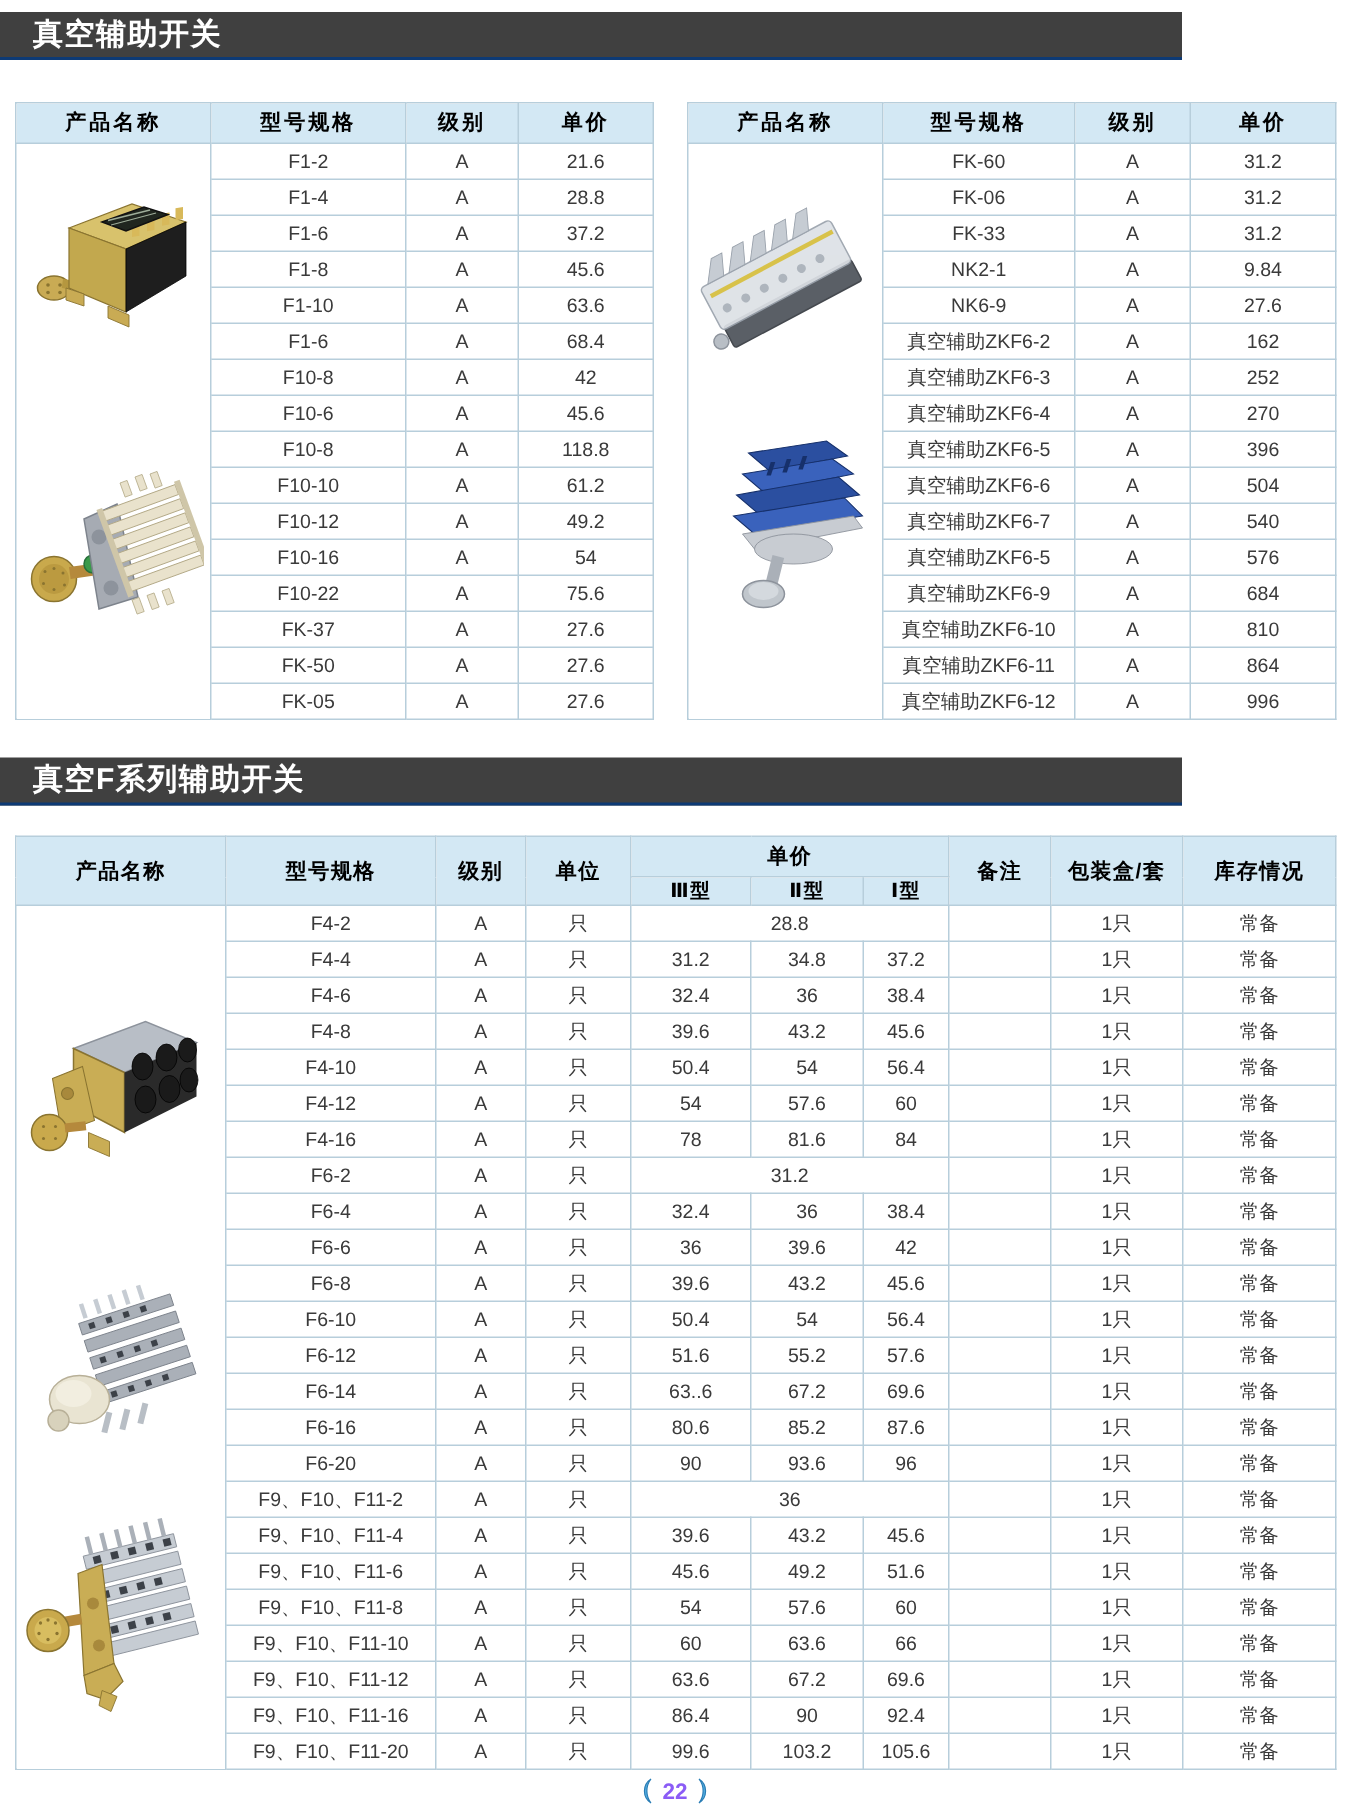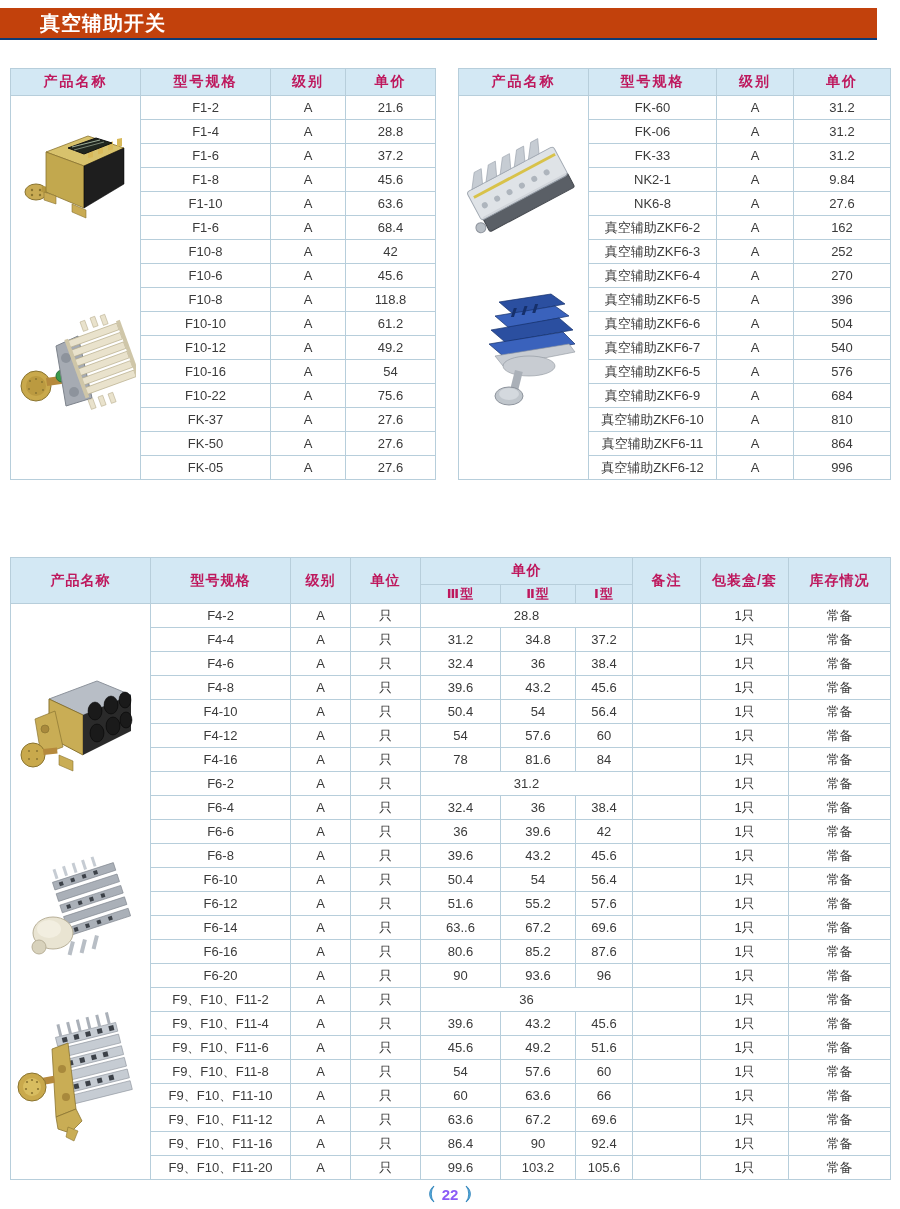--- a/index.html
+++ b/index.html
@@ -1,33 +1,33 @@
 <!DOCTYPE html>
 <html><head>
 <meta charset="utf-8">
 <style>
   * { margin:0; padding:0; box-sizing:border-box; }
   html,body { width:900px; background:#ffffff; font-family:"Liberation Sans","DejaVu Sans",sans-serif; }
   .page { position:relative; width:900px; height:1209px; background:#fff; overflow:hidden; }
 
   .section-bar {
-    position:absolute; left:0; width:877px; height:32px;
-    background:#c2410c; border-bottom:2px solid #0d3a75;
+    position:absolute; left:0; width:788px; height:32px;
+    background:#404040; border-bottom:2px solid #0d3a75;
     color:#ffffff; font-size:20px; font-weight:bold;
-    line-height:31px; padding-left:40px; letter-spacing:1px;
+    line-height:31px; padding-left:22px; letter-spacing:1px;
   }
   #bar1 { top:8px; }
   #bar2 { top:505px; }
 
   table { border-collapse:collapse; table-layout:fixed; }
   th, td {
     border:1px solid #b7cedb; text-align:center; vertical-align:middle;
     color:#3a3a3a; font-size:13px; overflow:hidden; white-space:nowrap;
   }
-  thead th { background:#d3e8f4; color:#be185d; font-size:14px; font-weight:bold; height:27px; letter-spacing:2px;text-align:center; }
+  thead th { background:#d3e8f4; color:#000000; font-size:14px; font-weight:bold; height:27px; letter-spacing:2px;text-align:center; }
   tbody td { height:24px; background:#fff; }
   td.photo-cell { position:relative; background:#fff; padding:0; }
   .photo { position:absolute; left:0; width:100%; display:flex; justify-content:center; }
 
   #table1 { position:absolute; top:68px; left:10px; width:425px; }
   #table2 { position:absolute; top:68px; left:458px; width:432px; }
   #table3 { position:absolute; top:557px; left:10px; width:880px; }
   #table3 thead th { letter-spacing:1px; }
   #table3 thead tr.sub th { font-size:13px; height:17px; font-weight:bold; }
 
@@ -291,21 +291,21 @@
           <td>FK-33</td>
           <td>A</td>
           <td>31.2</td>
         </tr>
         <tr>
           <td>NK2-1</td>
           <td>A</td>
           <td>9.84</td>
         </tr>
         <tr>
-          <td>NK6-8</td>
+          <td>NK6-9</td>
           <td>A</td>
           <td>27.6</td>
         </tr>
         <tr>
           <td>真空辅助ZKF6-2</td>
           <td>A</td>
           <td>162</td>
         </tr>
         <tr>
           <td>真空辅助ZKF6-3</td>
@@ -353,20 +353,21 @@
           <td>864</td>
         </tr>
         <tr>
           <td>真空辅助ZKF6-12</td>
           <td>A</td>
           <td>996</td>
         </tr>
       </tbody>
   </table>
 
+  <div class="section-bar" id="bar2">真空F系列辅助开关</div>
 
   <table id="table3">
     <colgroup>
       <col style="width:140px">
         <col style="width:140px">
         <col style="width:60px">
         <col style="width:70px">
       <col style="width:80px">
         <col style="width:75px">
         <col style="width:57px">

